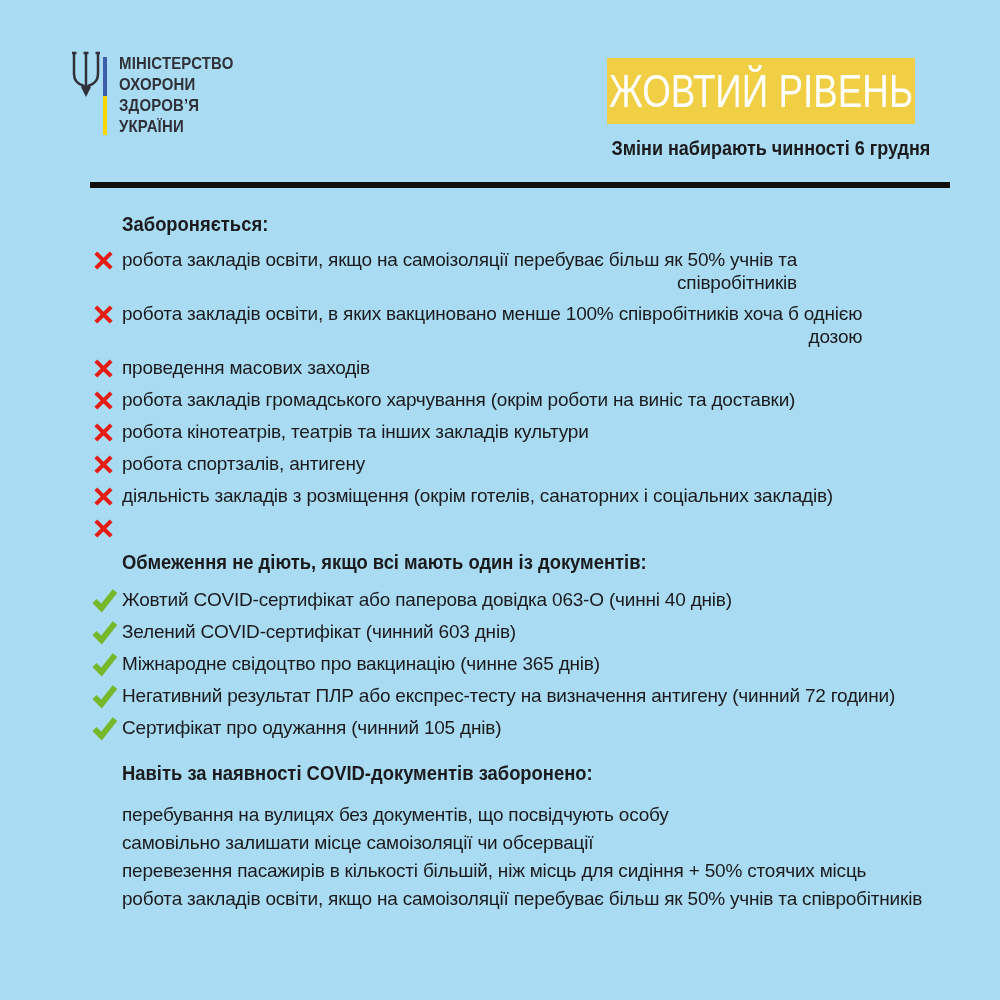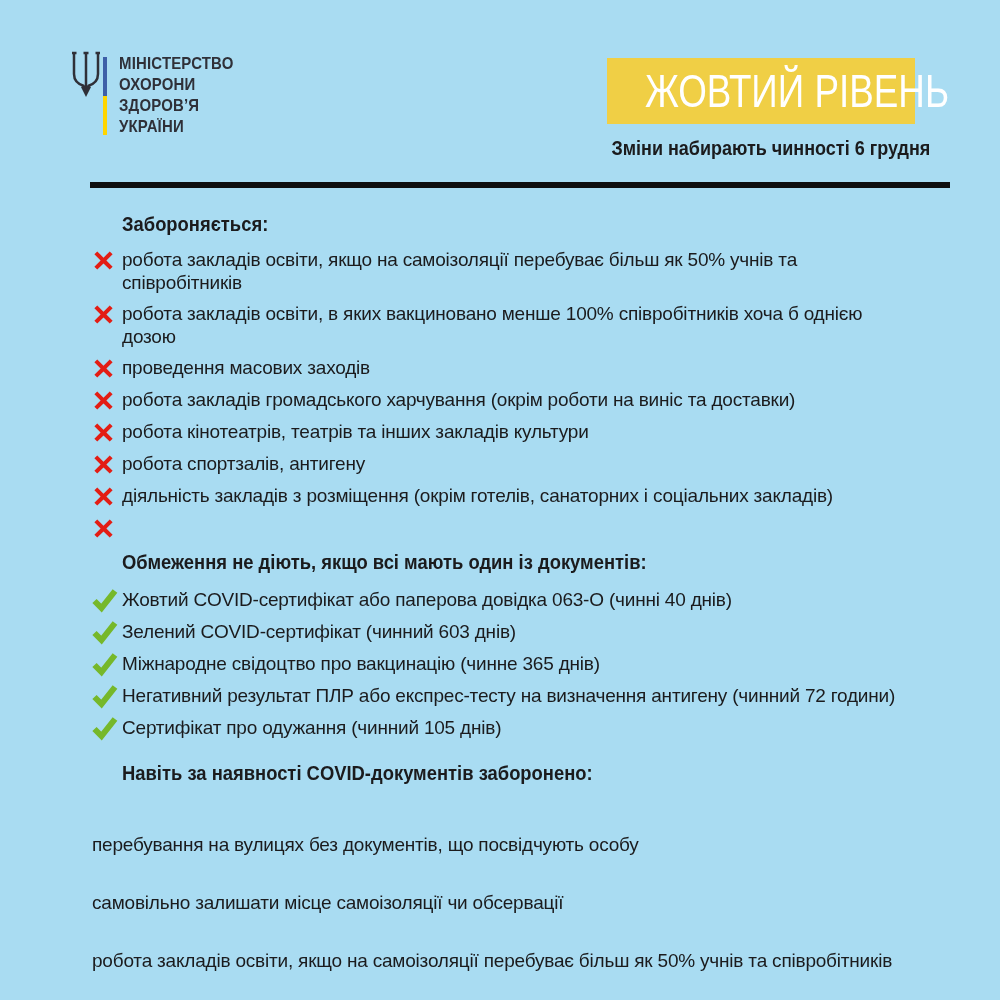--- a/index.html
+++ b/index.html
@@ -21,21 +21,21 @@
   .flag-bar{position:absolute; left:103px; top:57px; width:4px; height:78px;}
   .flag-bar .b{height:39px; background:var(--flag_blue);}
   .flag-bar .y{height:39px; background:var(--flag_yellow);}
   .ministry-name{
     position:absolute; left:119px; top:53px;
     font-size:17px; font-weight:bold; line-height:21px; color:var(--logo_ink);
     transform:scaleX(.88); transform-origin:left top; letter-spacing:.2px;
   }
   .banner{
     position:absolute; left:607px; top:58px; width:308px; height:66px;
-    background:var(--banner_bg); display:flex; align-items:center; justify-content:flex-start;
+    background:var(--banner_bg); display:flex; align-items:center; justify-content:center;
   }
   .banner span{
     color:var(--banner_text); font-size:46px; font-weight:400; white-space:nowrap;
     transform:scaleX(.8); transform-origin:center;
   }
   .effective{position:absolute; top:137px; right:70px; text-align:right;}
   .effective span{
     display:inline-block; font-size:20px; font-weight:bold; white-space:nowrap;
     transform:scaleX(.9); transform-origin:right center;
   }
@@ -43,24 +43,24 @@
   
   .content{position:absolute; top:188px; left:0; right:4px;}
   h2{
     margin-left:122px; font-size:20px; font-weight:bold; line-height:24px;
     transform:scaleX(.92); transform-origin:left center; white-space:nowrap;
   }
   .sec-prohibited h2{margin-top:24px; margin-bottom:12px;}
   .sec-exempt h2{margin-top:10px; margin-bottom:14px;}
   .sec-always h2{margin-top:20px; margin-bottom:18px;}
   ul{list-style:none; padding-left:92px;}
-  li{display:flex; align-items:flex-start;}
+  li{display:flex; align-items:flex-start;text-align:right;}
   .sec-prohibited li{margin-bottom:8px;}
   .sec-exempt li{margin-bottom:7px;}
-  .sec-always li{margin-bottom:5px;flex-direction:column;}
+  .sec-always li{margin-bottom:5px;}
   .ico{width:30px; flex:0 0 30px;}
   .itm{
     font-size:19px; line-height:23px; letter-spacing:-.2px;
     white-space:pre-line; max-width:830px;
   }
   .x-icon svg{display:block; margin-top:1px;}
   .check-icon svg{display:block; margin-top:-1px;}
   .sq{width:13px; height:13px; margin:5px 0 0 7px; background:var(--square);}
 </style>
 </head>
@@ -238,20 +238,24 @@
           <li>
             <span class="ico"><span class="sq"></span></span>
             <span class="itm">перебування на вулицях без документів, що посвідчують особу</span>
           </li>
 
           <li>
             <span class="ico"><span class="sq"></span></span>
             <span class="itm">самовільно залишати місце самоізоляції чи обсервації</span>
           </li>
 
+          <li>
+            <span class="ico"><span class="sq"></span></span>
+            <span class="itm">перевезення пасажирів в кількості більшій, ніж місць для сидіння + 50% стоячих місць</span>
+          </li>
 
           <li>
             <span class="ico"><span class="sq"></span></span>
             <span class="itm">робота закладів освіти, якщо на самоізоляції перебуває більш як 50% учнів та співробітників</span>
           </li>
         </ul>
     </section>
 
   </div>
 </div>

